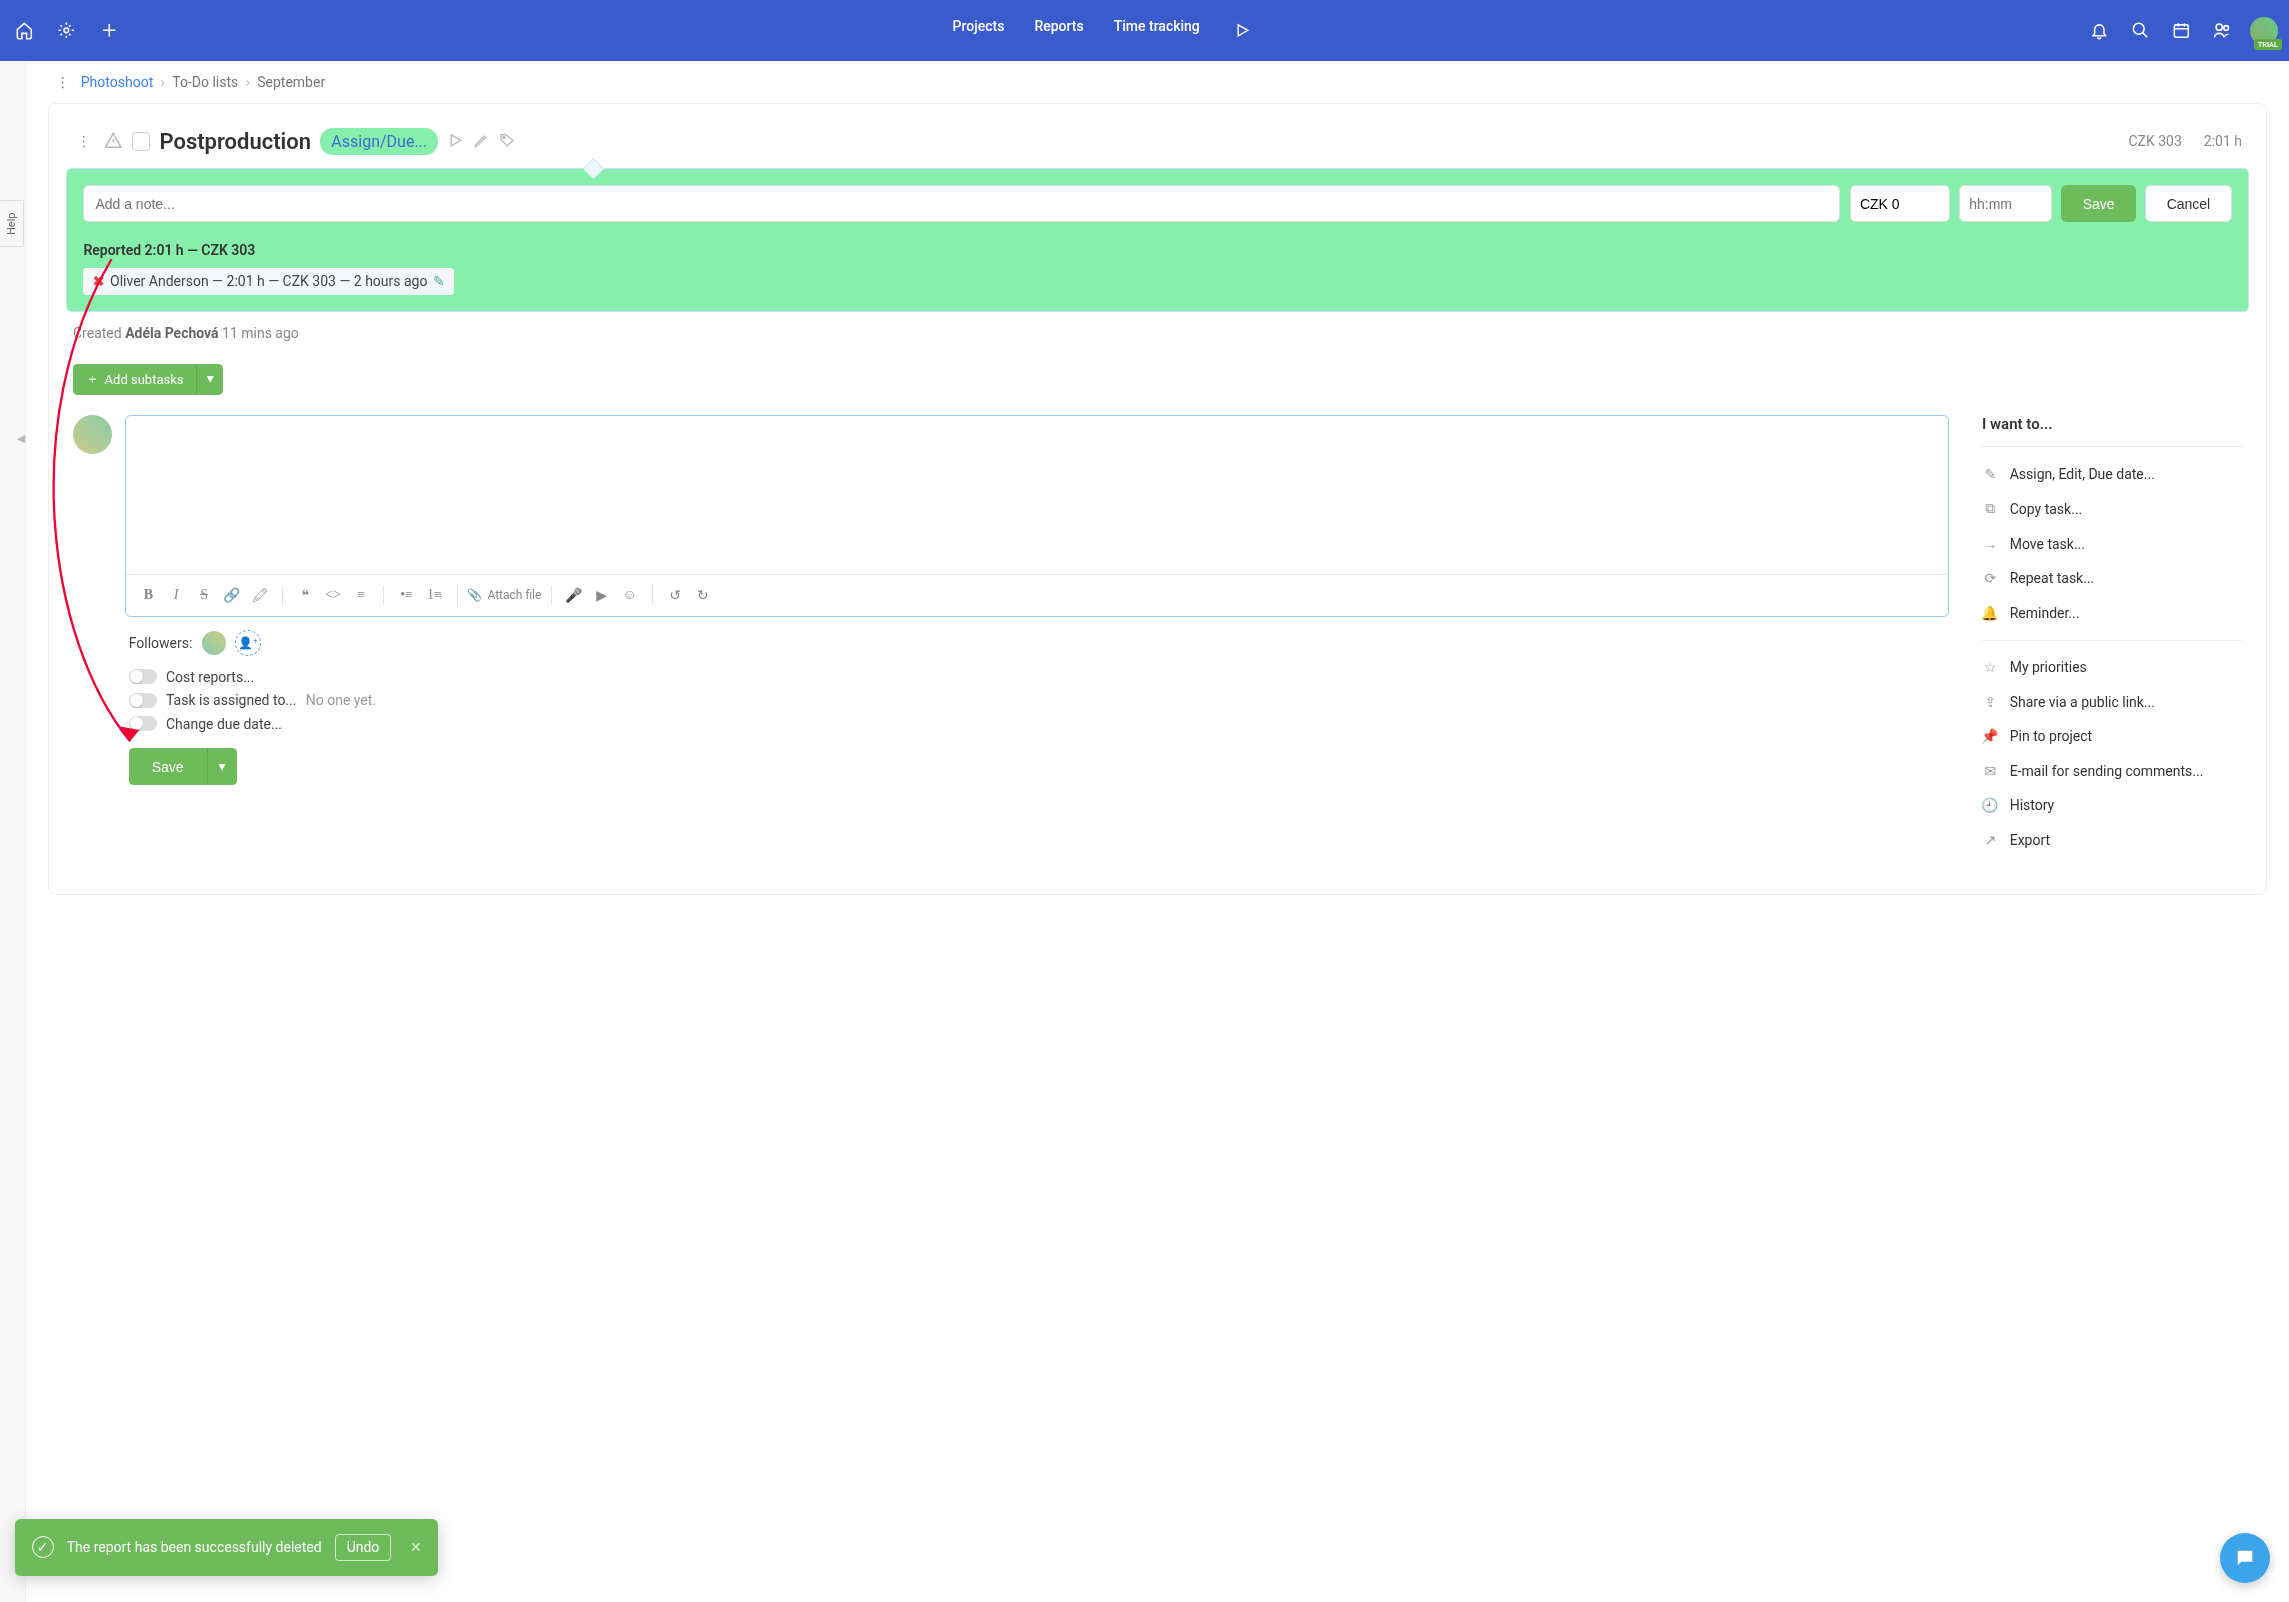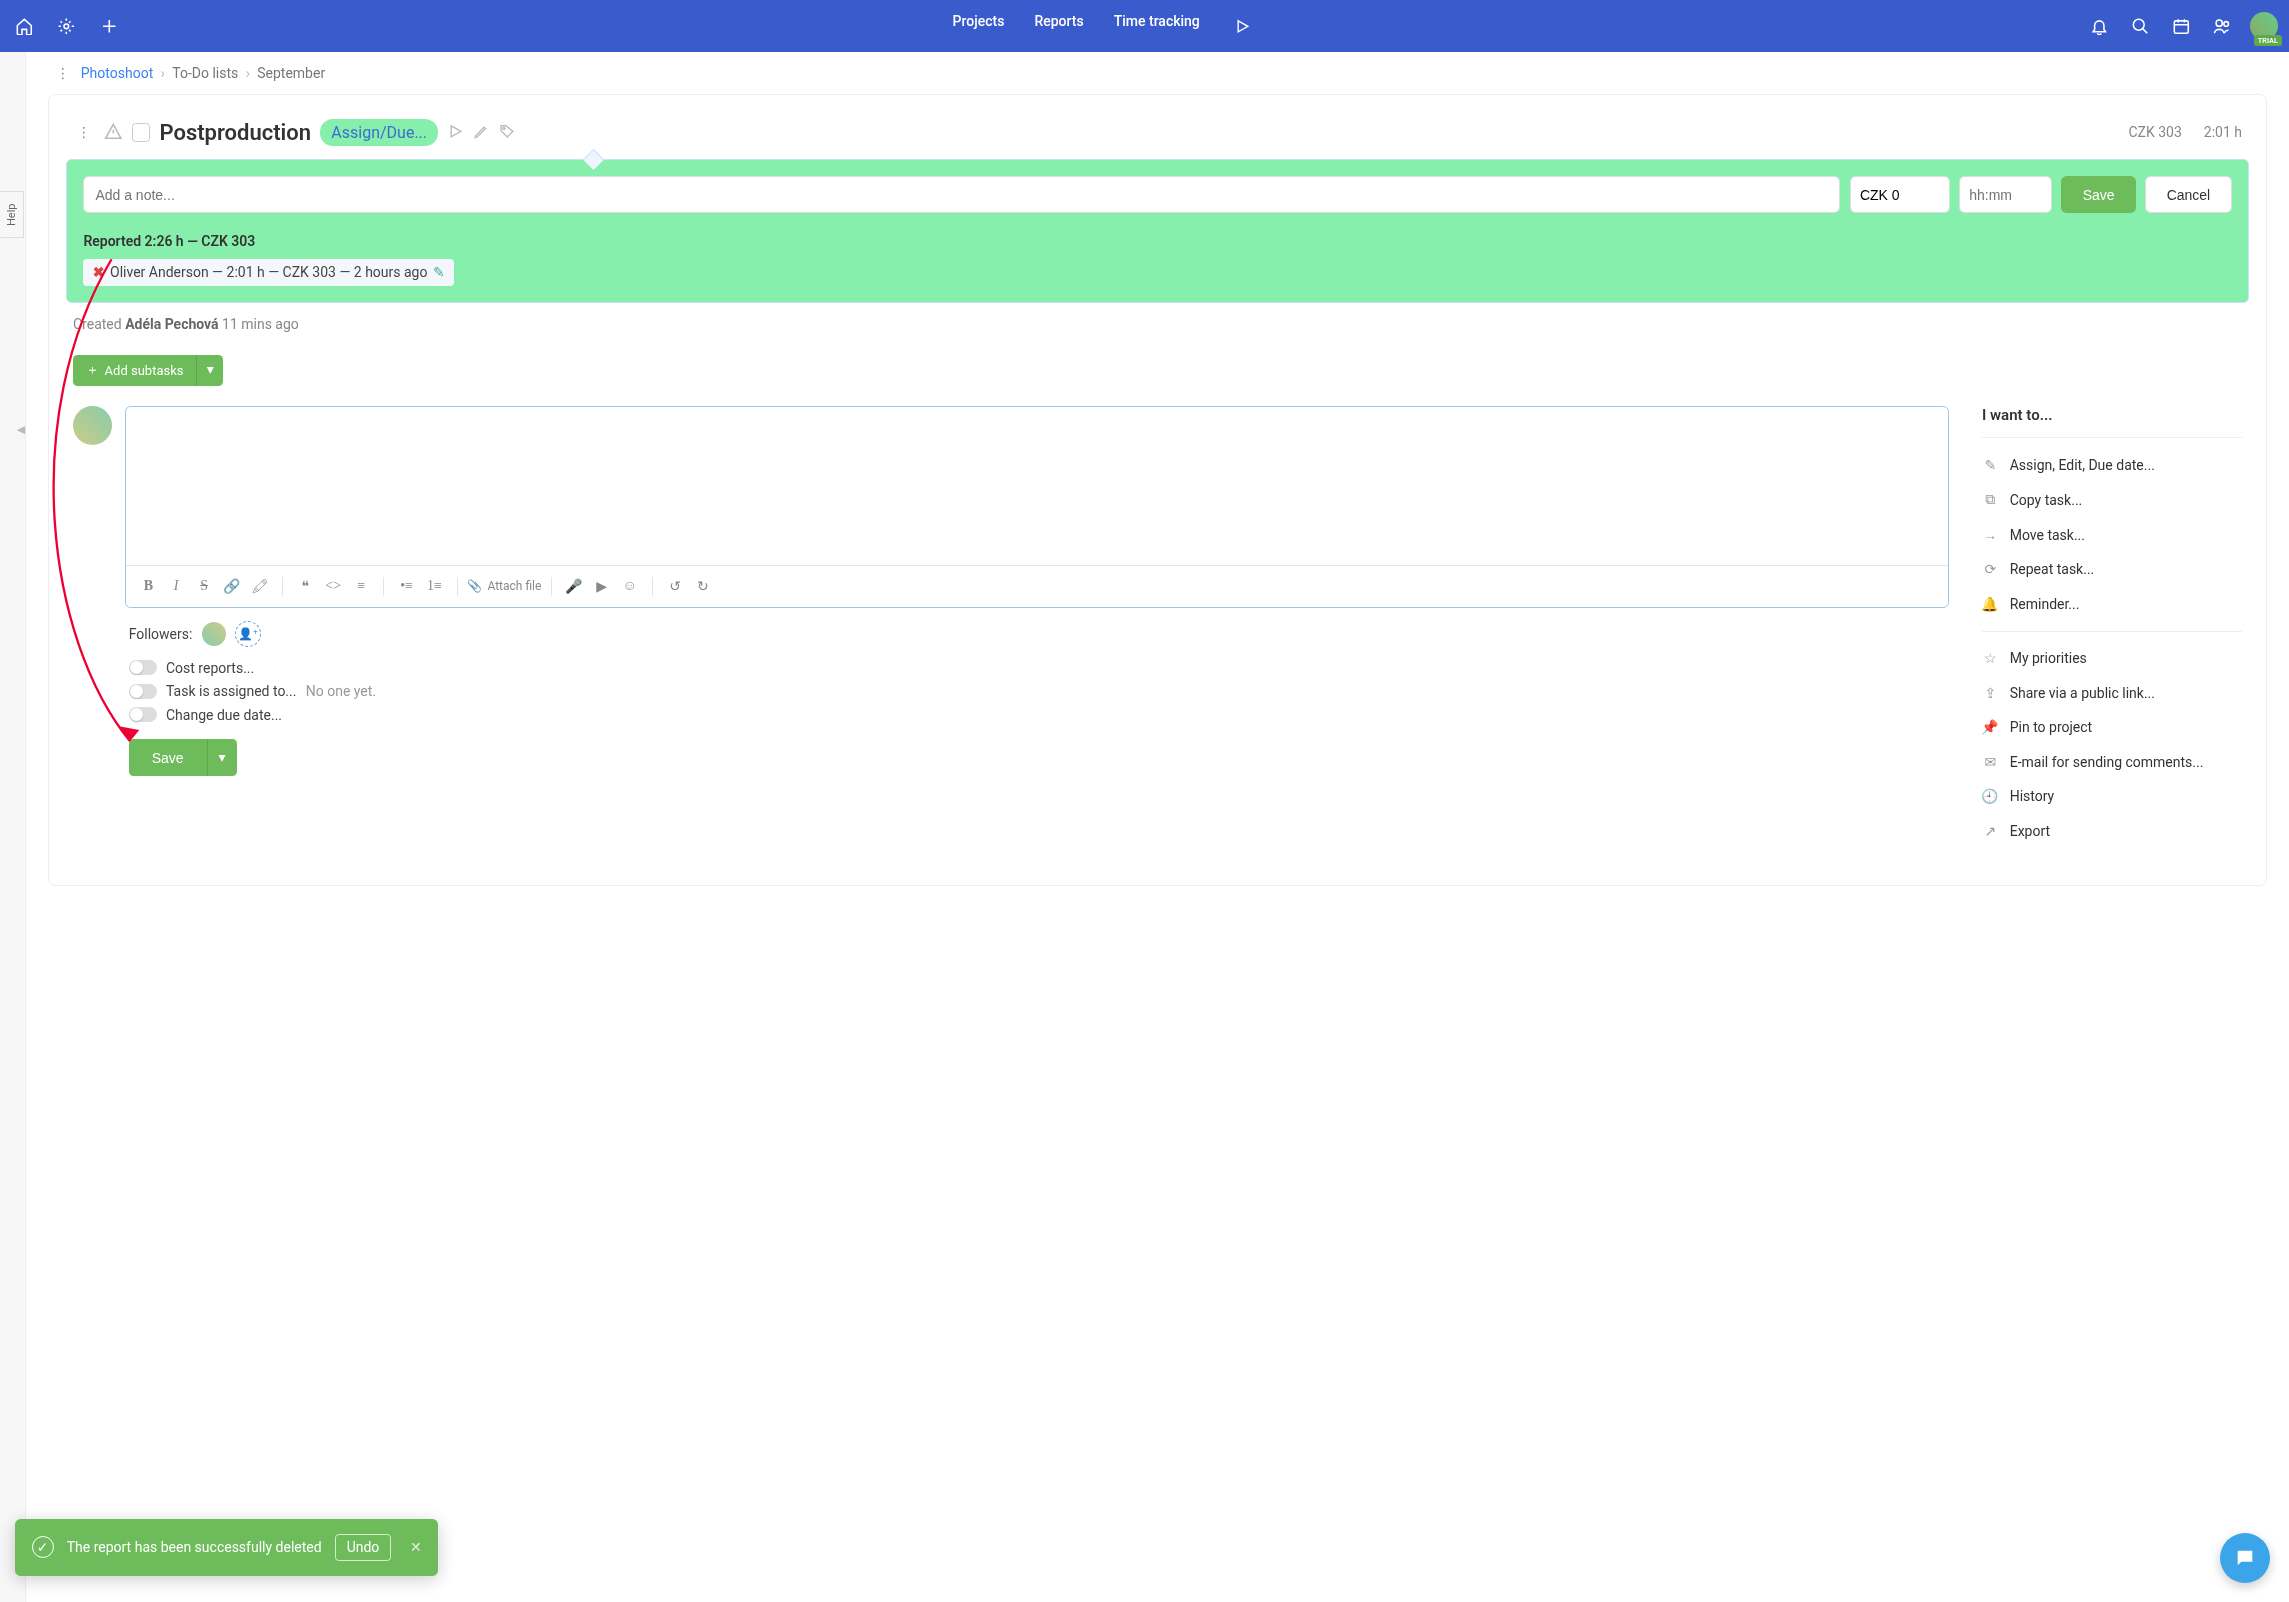--- a/index.html
+++ b/index.html
@@ -1,18 +1,18 @@
 <!DOCTYPE html>
 <html style="font-size:15px"><head>
 <meta charset="utf-8">
 <style>
 * { box-sizing: border-box; margin: 0; padding: 0; }
 body { font-family: -apple-system, BlinkMacSystemFont, "Segoe UI", Roboto, sans-serif; background: #fff; color: #333; font-size: 14px; }
 .app { display: flex; flex-direction: column; height: 100vh; }
-.topbar { background: #3a5bcc; color: #fff; height: 52px; display: flex; align-items: center; padding: 0 11px; }
+.topbar { background: #3a5bcc; color: #fff; height: 61px; display: flex; align-items: center; padding: 0 11px; }
 .topbar-left { display: flex; gap: 16.7px; align-items: center; }
 .topbar-nav { display: flex; gap: 30px; margin-left: auto; margin-right: auto; font-weight: 500; }
 .topbar-nav span { cursor: pointer; }
 .topbar-right { display: flex; gap: 15px; align-items: center; }
 .topbar .icon-btn { width: 26px; height: 26px; display: flex; align-items: center; justify-content: center; cursor: pointer; }
 .topbar svg { stroke: #fff; fill: none; stroke-width: 2; }
 .avatar { width: 28px; height: 28px; border-radius: 50%; background: linear-gradient(45deg,#8a6,#6c8); position: relative; }
 .trial-badge { position: absolute; bottom: -5.6px; right: -3.7px; background: #5ea948; color: #fff; font-size: 7.4px; padding: 0.9px 3.7px; border-radius: 2.8px; font-weight:600; }
 
 .body-row { display: flex; flex: 1; overflow: hidden; }
@@ -210,21 +210,21 @@
         <div class="bluebox">
           <div class="bluebox-pointer"></div>
           <div class="note-row">
             <input type="text" placeholder="Add a note..." style="">
             <input class="money" value="CZK 0" style="">
             <input class="time" placeholder="hh:mm" style="">
             <button class="btn btn-green">Save</button>
             <button class="btn btn-plain">Cancel</button>
           </div>
           <div class="reported">
-            <div class="reported-head">Reported 2:26 h — CZK 303</div>
+            <div class="reported-head">Reported 2:01 h — CZK 303</div>
             <div class="reported-line">
               <span class="x">✖</span>
               <span>Oliver Anderson — 2:01 h — CZK 303 — 2 hours ago</span>
               <span class="pencil">✎</span>
             </div>
           </div>
         </div>
 
         <div class="created">
           <span>Created </span><b>Adéla Pechová</b><span> 11 mins ago</span>

